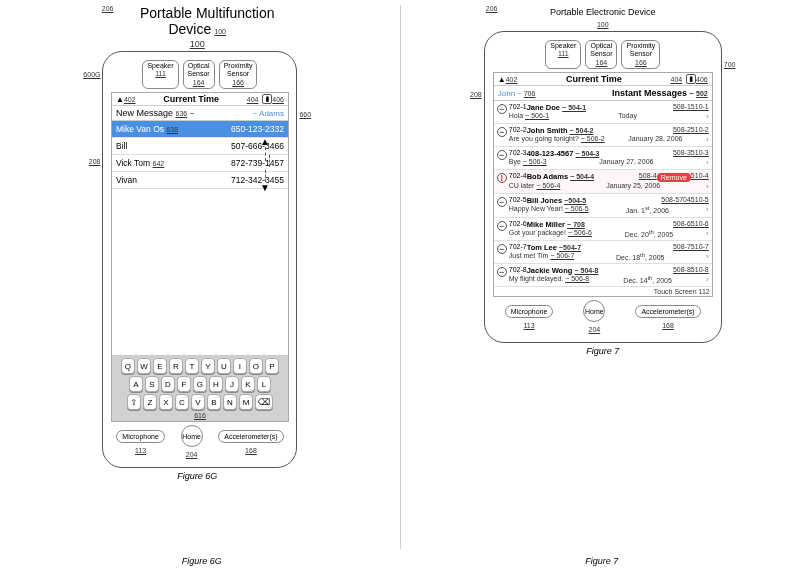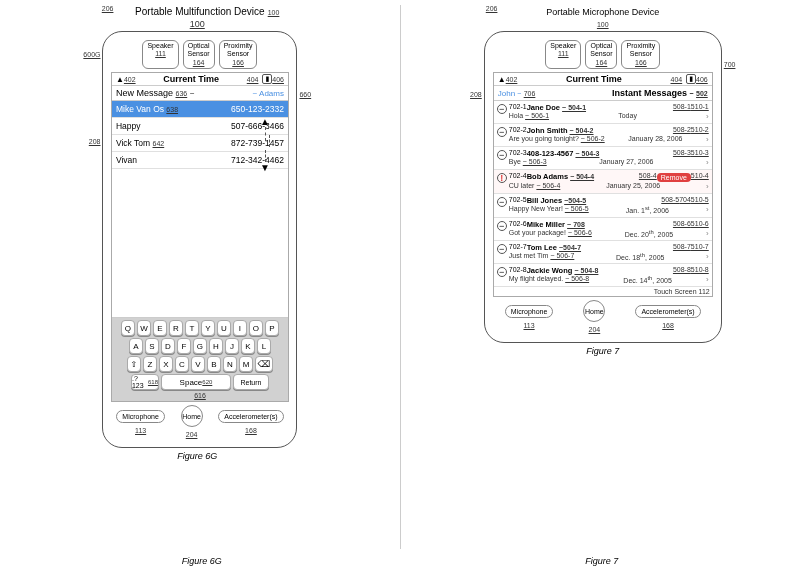--- a/index.html
+++ b/index.html
@@ -306,21 +306,21 @@
 </head>
 <body>
 
 <div class="page-wrapper">
   <div class="figures-row">
 
     <div class="figure-col">
 
       <div style="position:relative;width:195px;text-align:center;margin-bottom:2px;">
         <span class="ref" style="position:absolute;left:2px;top:0;">206</span>
-        <span style="font-size:10px;padding-left:20px;">Portable Multifunction Device</span>
+        <span style="font-size:14px;padding-left:20px;">Portable Multifunction Device</span>
         <span class="ref">100</span>
         <br>
         <span class="ref" style="font-size:9px;">100</span>
       </div>
 
       <div style="display:flex;align-items:flex-start;">
 
         <div style="display:flex;flex-direction:column;align-items:flex-end;margin-right:2px;padding-top:20px;">
           <span class="ref" style="margin-bottom:80px;">600G</span>
           <span class="ref">208</span>
@@ -363,38 +363,38 @@
               <span class="nav-btn">~ Adams</span>
             </div>
 
 
             <div class="contact-list">
               <div class="contact-row selected">
                 <span>Mike Van Os <span class="ref">638</span></span>
                 <span>650-123-2332</span>
               </div>
               <div class="contact-row" style="position:relative;">
-                <span>Happy</span>
+                <span>Bill</span>
                 <span>507-666-3466</span>
 
                 <div style="position:absolute;right:18px;top:-2px;display:flex;flex-direction:column;align-items:center;">
                   <span style="font-size:10px;">▲</span>
                   <span style="border-left:1px dashed #555;height:14px;display:block;"></span>
                 </div>
               </div>
               <div class="contact-row" style="position:relative;">
                 <span>Vick Tom <span class="ref">642</span></span>
                 <span>872-739-1457</span>
                 <div style="position:absolute;right:18px;top:0px;display:flex;flex-direction:column;align-items:center;">
                   <span style="border-left:1px dashed #555;height:12px;display:block;"></span>
                 </div>
               </div>
               <div class="contact-row" style="position:relative;">
                 <span>Vivan</span>
-                <span>712-342-4462</span>
+                <span>712-342-3455</span>
                 <div style="position:absolute;right:18px;top:-2px;display:flex;flex-direction:column;align-items:center;">
                   <span style="border-left:1px dashed #555;height:12px;display:block;"></span>
                   <span style="font-size:10px;">▼</span>
                 </div>
               </div>
             </div>
 
             <div class="keyboard">
 
               <div class="kb-row">
@@ -427,29 +427,20 @@
                 <div class="key">Z</div>
                 <div class="key">X</div>
                 <div class="key">C</div>
                 <div class="key">V</div>
                 <div class="key">B</div>
                 <div class="key">N</div>
                 <div class="key">M</div>
                 <div class="key del">⌫</div>
               </div>
 
-              <div class="kb-row">
-                <div class="key special" style="width:28px;font-size:7px;">
-                  .?123<br><span class="ref" style="font-size:6px;">618</span>
-                </div>
-                <div class="key space">
-                  Space<br><span class="ref" style="font-size:6px;">620</span>
-                </div>
-                <div class="key return" style="width:36px;">Return</div>
-              </div>
 
               <div class="kb-ref">
                 <span class="ref">616</span>
               </div>
             </div>
           </div>
 
           <div class="bottom-hw">
             <div style="text-align:center;">
               <div class="hw-btn">Microphone</div>
@@ -473,21 +464,21 @@
 
       <div class="figure-label">Figure 6G</div>
     </div>
 
     <div class="divider"></div>
 
     <div class="figure-col" style="align-items:center;">
 
       <div style="position:relative;width:238px;text-align:center;margin-bottom:2px;">
         <span class="ref" style="position:absolute;left:2px;top:0;">206</span>
-        <span style="font-size:9px;">Portable Microphone Device</span><br>
+        <span style="font-size:9px;">Portable Electronic Device</span><br>
         <span class="ref">100</span>
       </div>
 
       <div style="display:flex;align-items:flex-start;">
 
         <div style="display:flex;flex-direction:column;align-items:flex-end;margin-right:2px;padding-top:60px;">
           <span class="ref">208</span>
         </div>
 
         <div class="device-outer-fig7">

